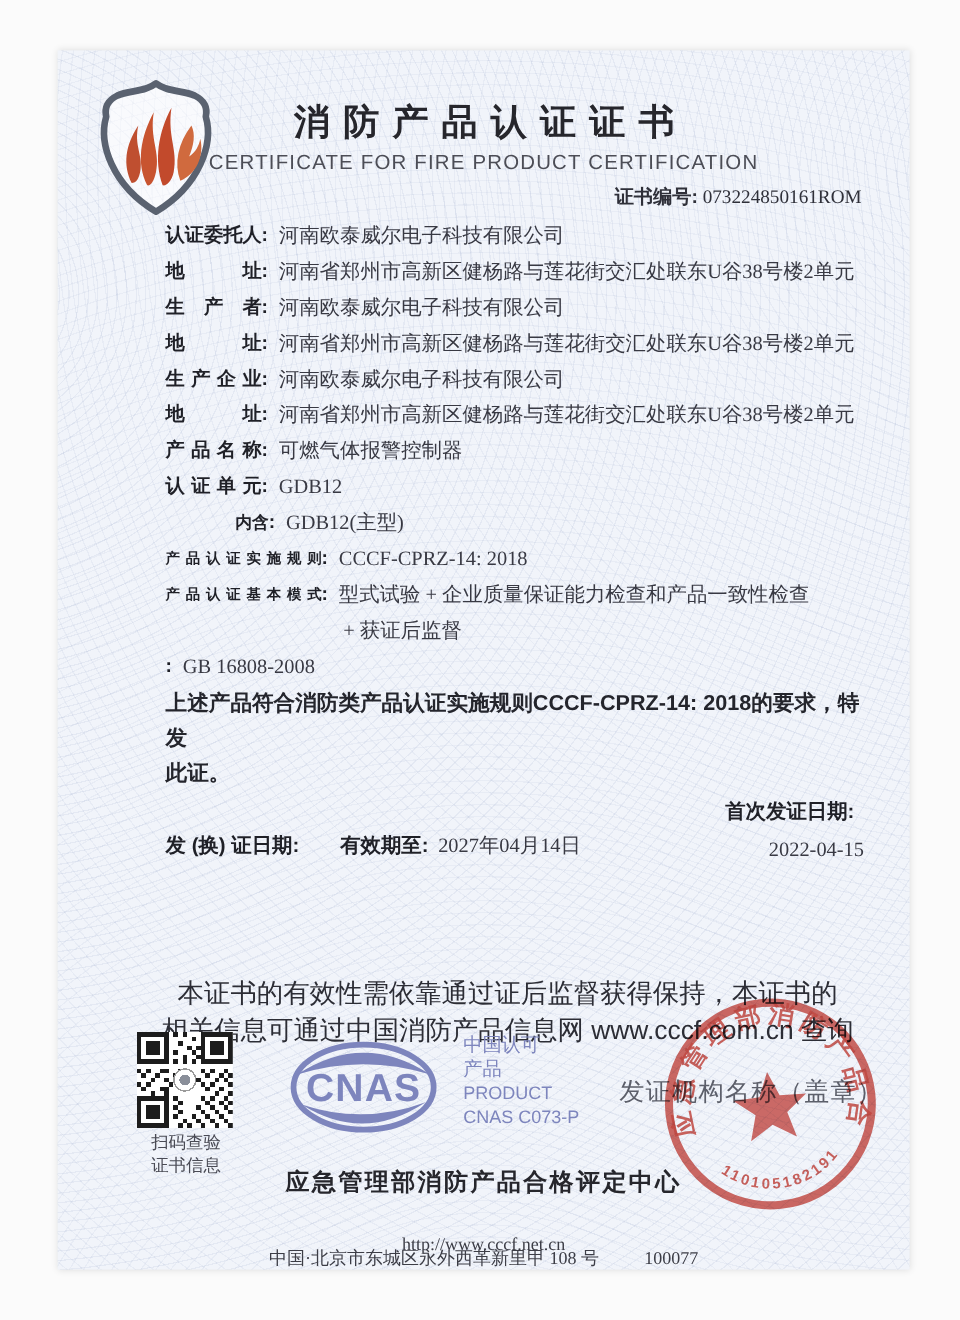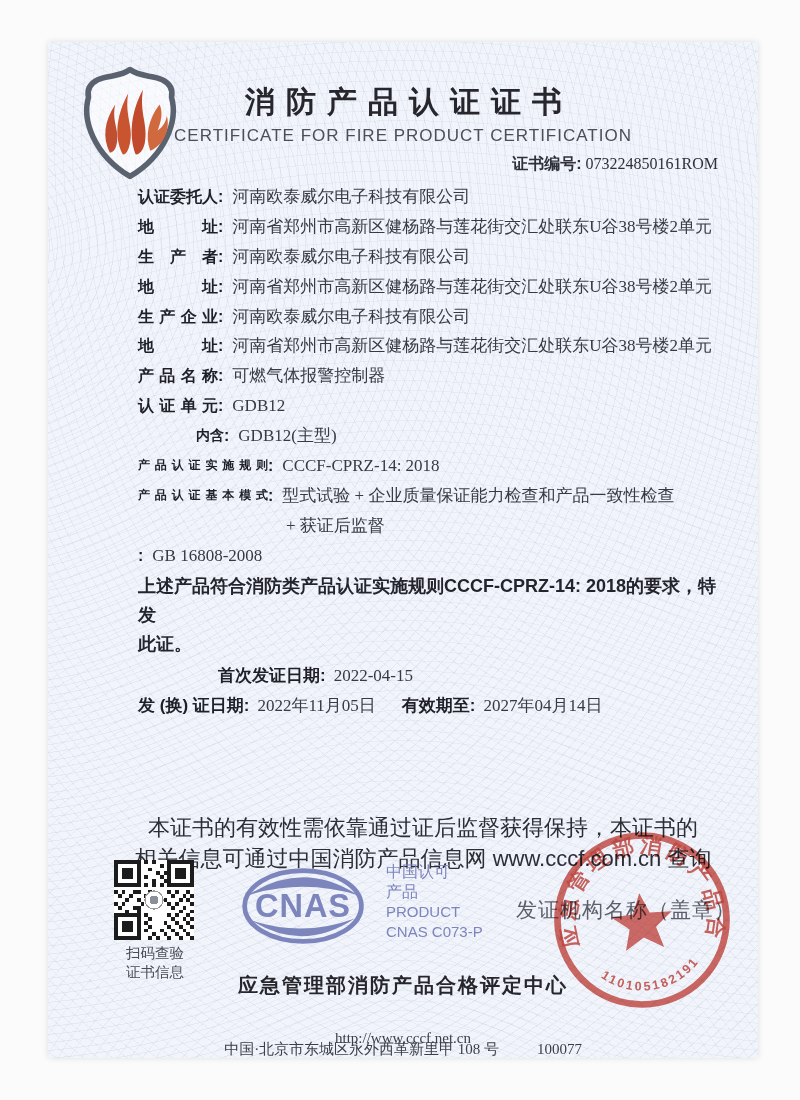--- a/index.html
+++ b/index.html
@@ -29,21 +29,21 @@
     position:absolute;left:0;top:84px;width:100%;text-align:center;
     font-size:17px;color:#4c4d56;letter-spacing:1px;
   }
   .certno{
     position:absolute;right:40px;top:112px;
     font-size:16px;color:#2f3039;
     font-family:"Liberation Serif","DejaVu Serif",serif;
   }
   .certno b{font-weight:700;font-family:"Liberation Sans",sans-serif;text-align:center;}
   .body{position:absolute;left:90px;top:140px;right:38px;}
-  .row{display:flex;align-items:center;line-height:29.9px;height:29.9px;white-space:nowrap;}
+  .row{display:flex;align-items:flex-end;line-height:29.9px;height:29.9px;white-space:nowrap;}
   .lab{
     display:inline-block;width:80px;
     font-weight:700;color:#1f2027;font-size:16px;
     text-align:justify;text-align-last:justify;
   }
   .lab-w{
     display:inline-block;width:130px;
     font-weight:700;color:#1f2027;font-size:12px;
     text-align:justify;text-align-last:justify;
   }
@@ -51,21 +51,21 @@
   .val{
     font-size:17px;color:#383943;
     font-family:"Liberation Serif","DejaVu Serif",serif;
   }
   .indent-label{font-weight:700;color:#1f2027;font-size:14px;margin-left:58px;}
   .cont{margin-left:148px;}
   .statement{
     font-size:18px;font-weight:700;color:#24252c;line-height:29px;
     margin-top:1px;white-space:normal;
   }
-  .date-first{margin-top:2px;margin-left:80px;line-height:31px;}
+  .date-first{margin-top:2px;margin-left:111px;line-height:31px;flex-direction:column;}
   .date-row{line-height:31px;}
   .dlab{font-weight:700;color:#1f2027;font-size:17px;margin-right:8px;}
   .dval{font-size:17px;color:#383943;font-family:"Liberation Serif","DejaVu Serif",serif;}
   .gap{display:inline-block;width:26px;}
   .notice{
     margin-top:92px;text-align:center;font-size:22px;color:#2c2d35;
     line-height:31px;white-space:nowrap;margin-left:-12px;
   }
   
   .qr{position:absolute;left:66px;top:818px;width:80px;height:80px;}
@@ -184,21 +184,20 @@
       <div>上述产品符合消防类产品认证实施规则CCCF-CPRZ-14: 2018的要求，特发</div>
       <div>此证。</div>
     </div>
 
     <div class="row date-first">
       <span class="dlab">首次发证日期:</span>
       <span class="dval">2022-04-15</span>
     </div>
     <div class="row date-row">
       <span class="dlab">发 (换) 证日期:</span>
-      <span class="dval">2022年11月05日</span>
       <span class="gap"></span>
       <span class="dlab">有效期至:</span>
       <span class="dval">2027年04月14日</span>
     </div>
 
     <div class="notice">
       <div>本证书的有效性需依靠通过证后监督获得保持，本证书的</div>
       <div>相关信息可通过中国消防产品信息网 www.cccf.com.cn 查询</div>
     </div>
   </div>

